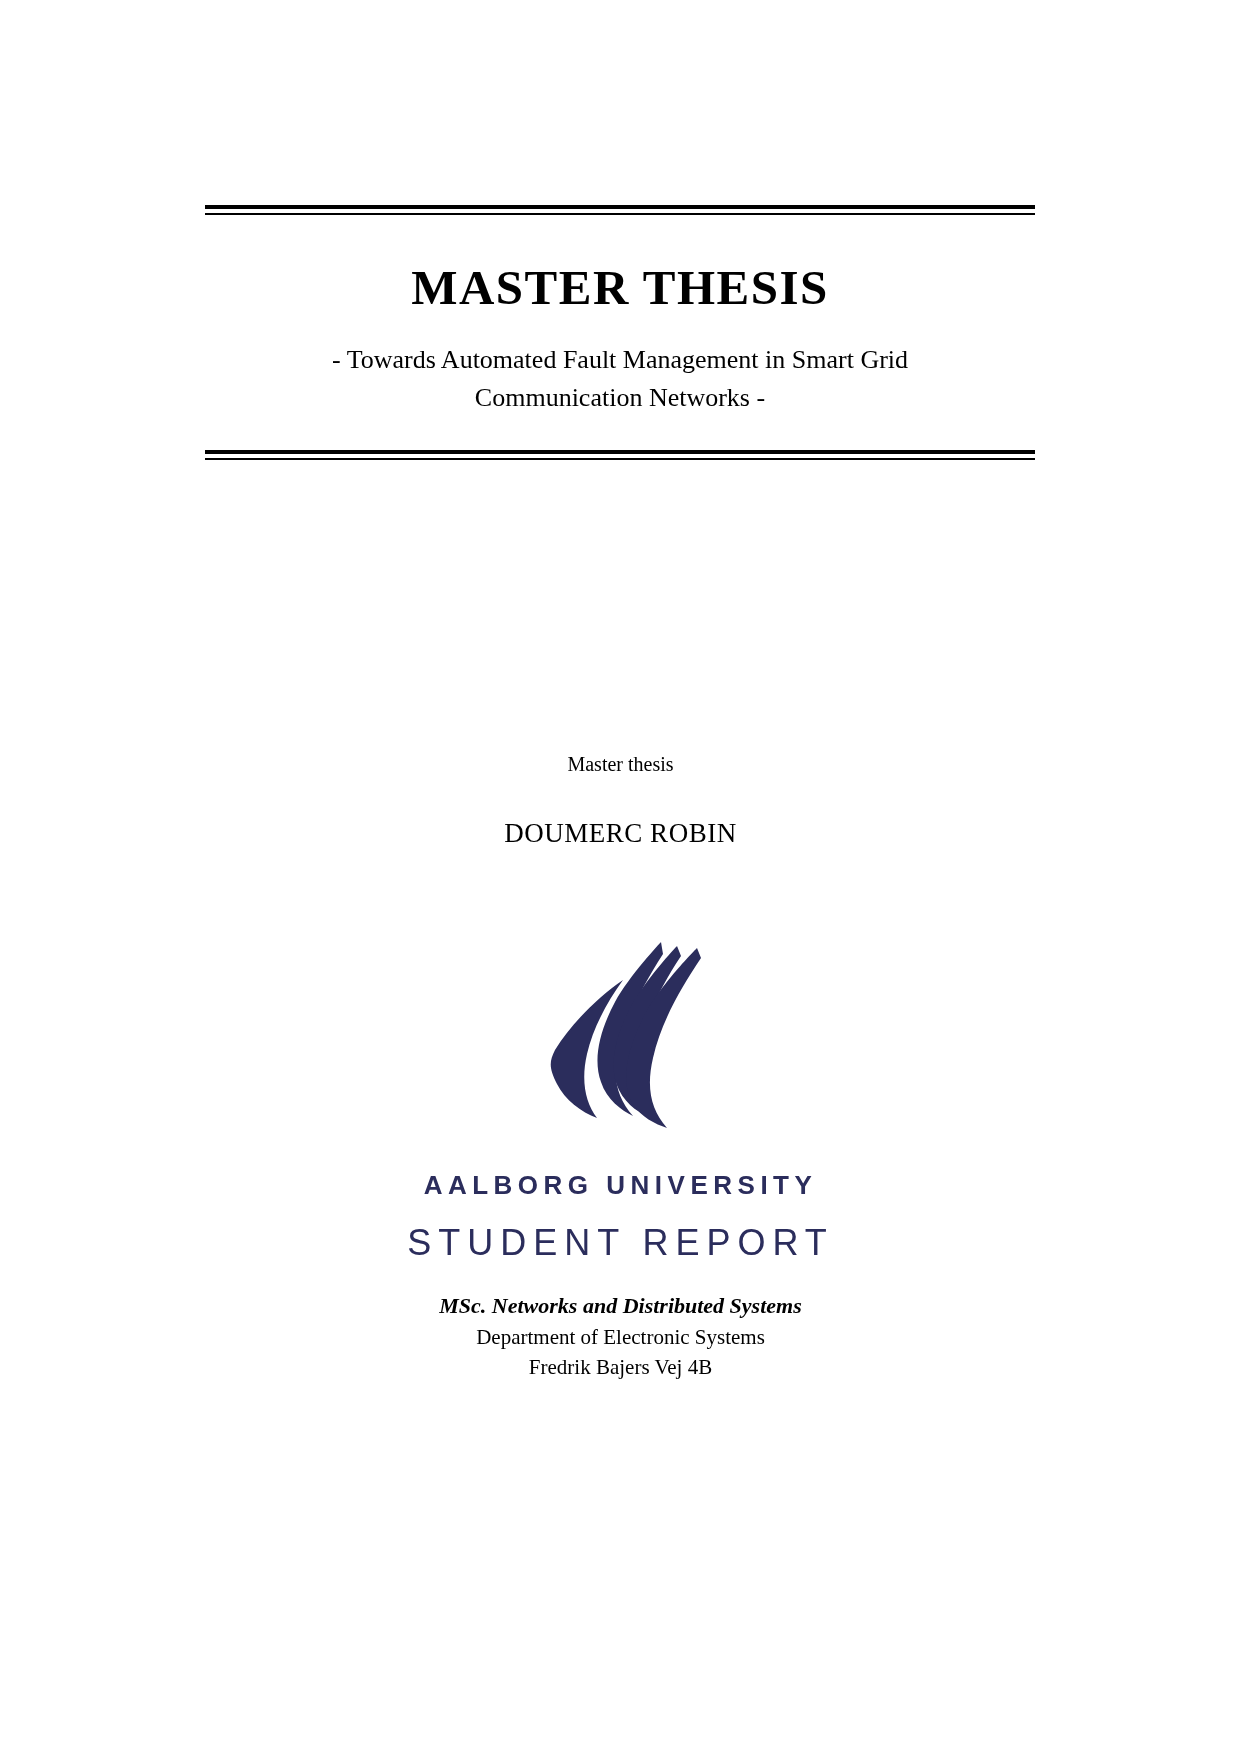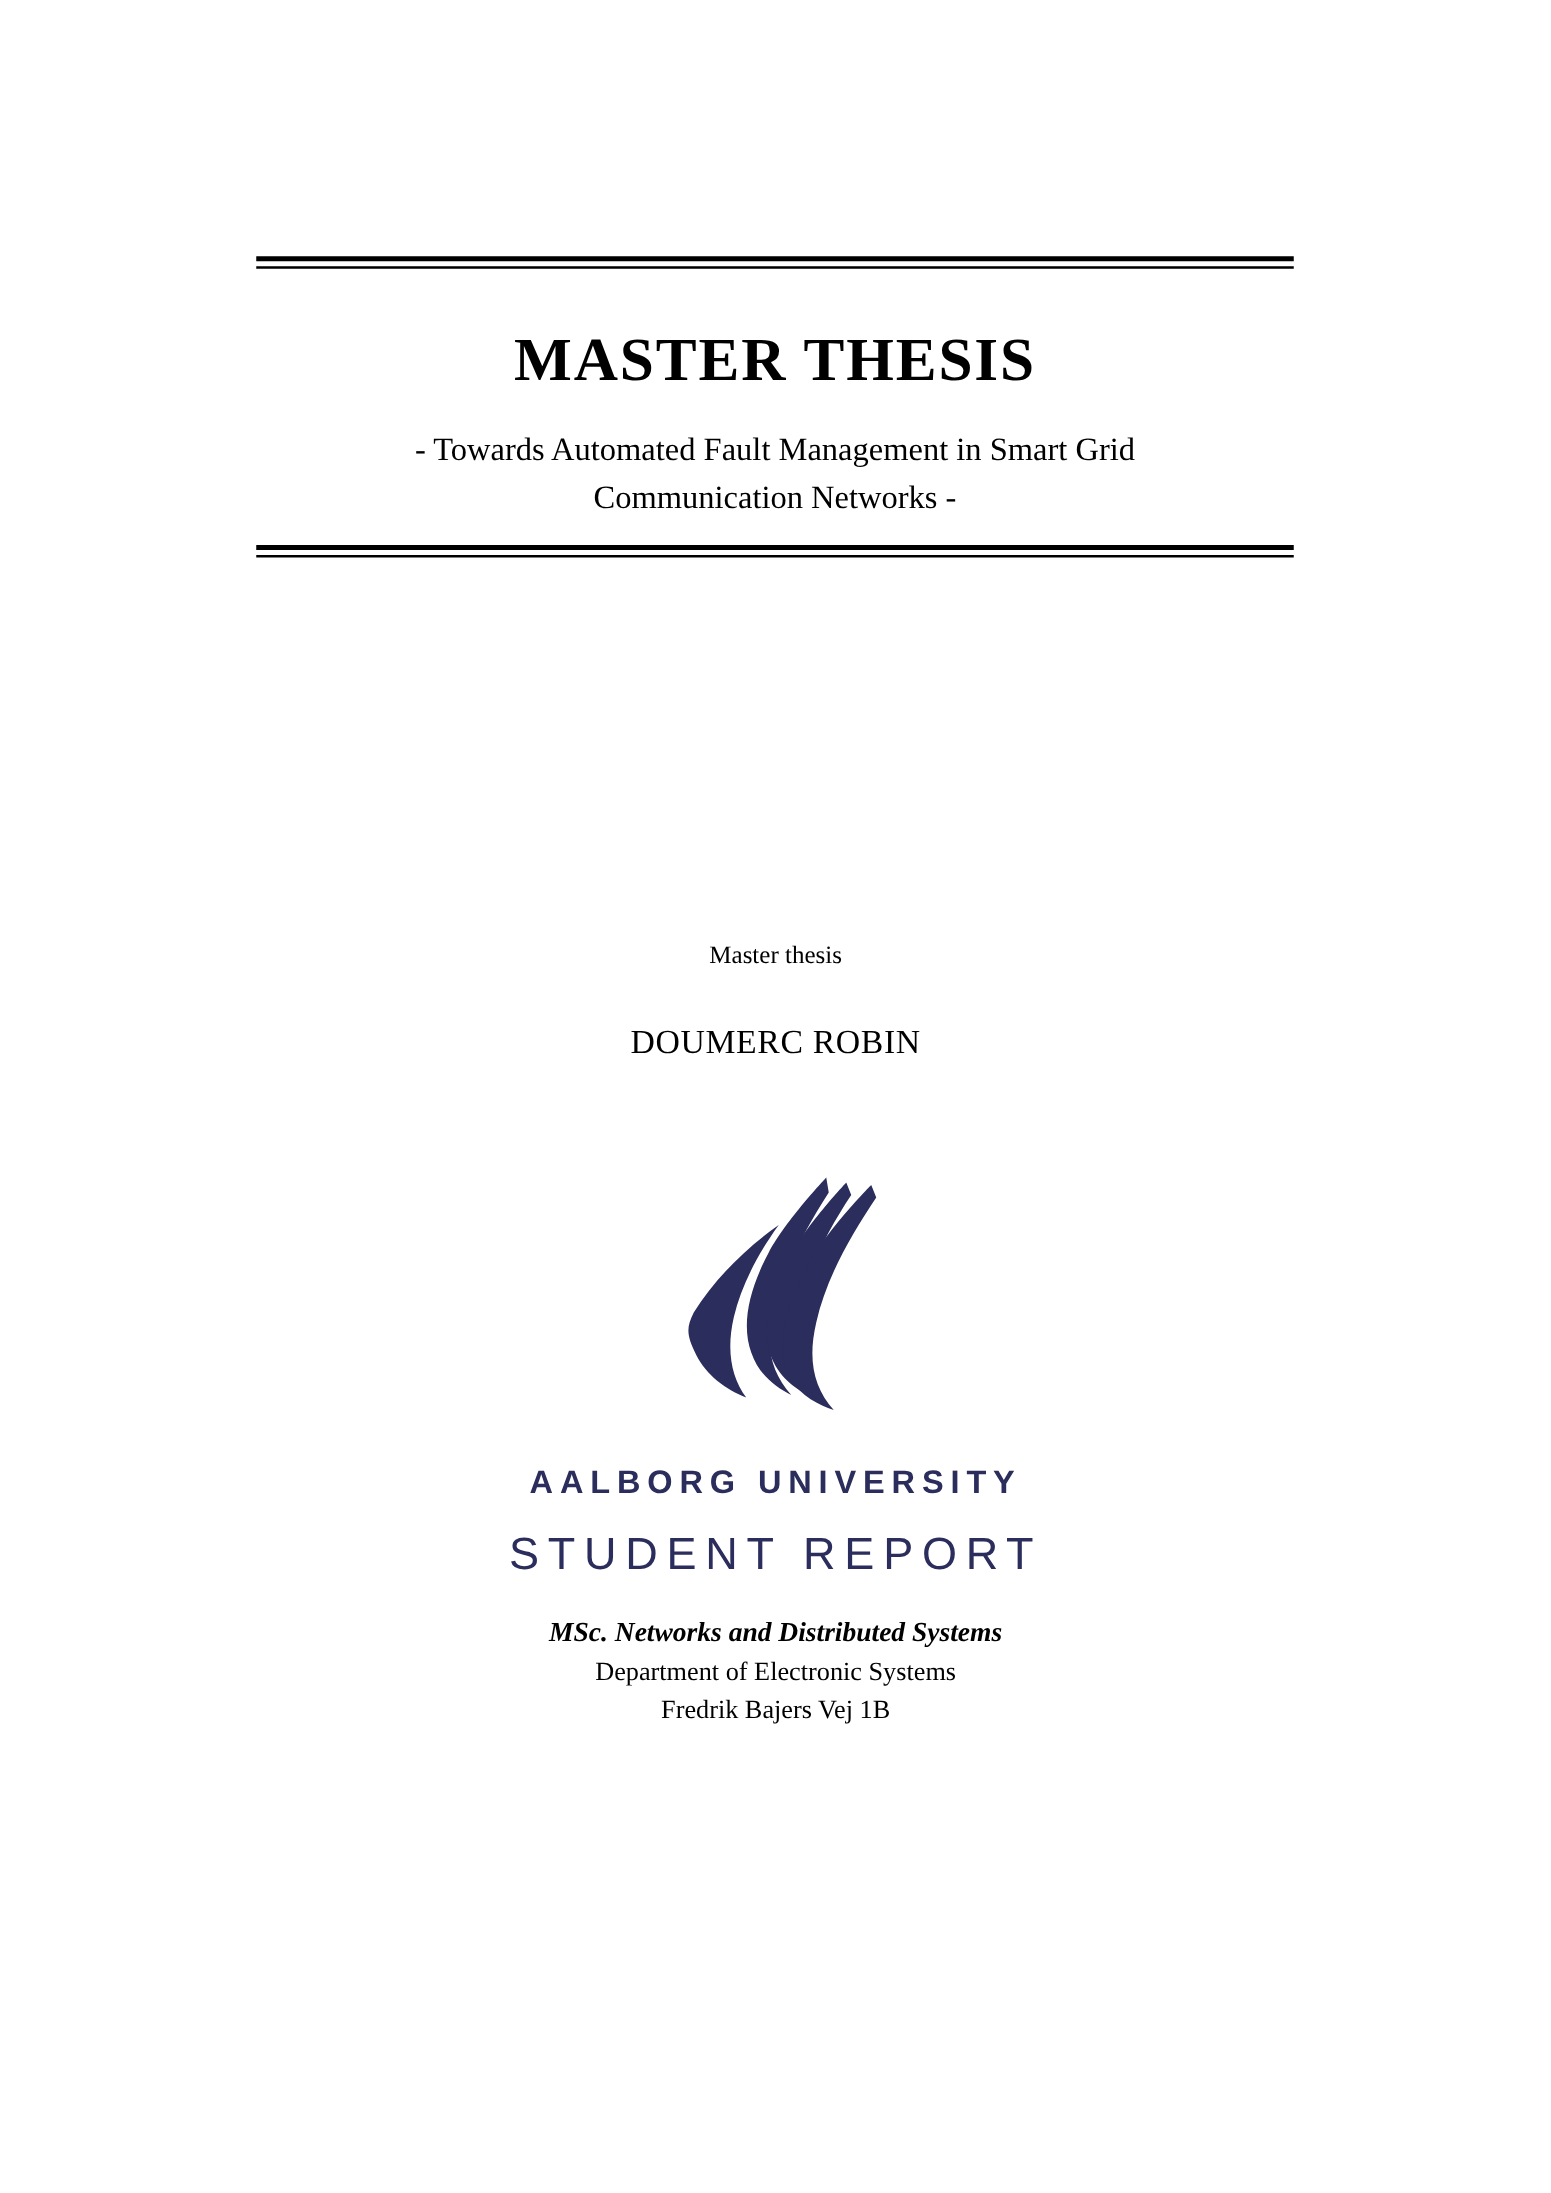--- a/index.html
+++ b/index.html
@@ -44,21 +44,21 @@
     letter-spacing: 1.5px;
     margin-top: 46px;
     line-height: 1.1;
   }
   .subtitle {
     text-align: center;
     font-size: 26px;
     line-height: 1.45;
     margin-top: 26px;
     margin-bottom: 0;
-    padding-bottom: 20px;
+    padding-bottom: 34px;
   }
   .rule-block-bottom {
     margin-top: 0px;
   }
   .doc-type {
     position: absolute;
     left: 0;
     top: 753px;
     width: 100%;
     text-align: center;
@@ -159,16 +159,16 @@
       </g>
     </svg>
   </div>
 
   <div class="uni-name">AALBORG UNIVERSITY</div>
   <div class="report-type">STUDENT REPORT</div>
 
   <div class="dept-block">
     <div class="dept-line-bold">MSc. Networks and Distributed Systems</div>
     <div class="dept-line">Department of Electronic Systems</div>
-    <div class="dept-line">Fredrik Bajers Vej 1B</div>
+    <div class="dept-line">Fredrik Bajers Vej 4B</div>
   </div>
 
 </div>
 
 </body></html>

